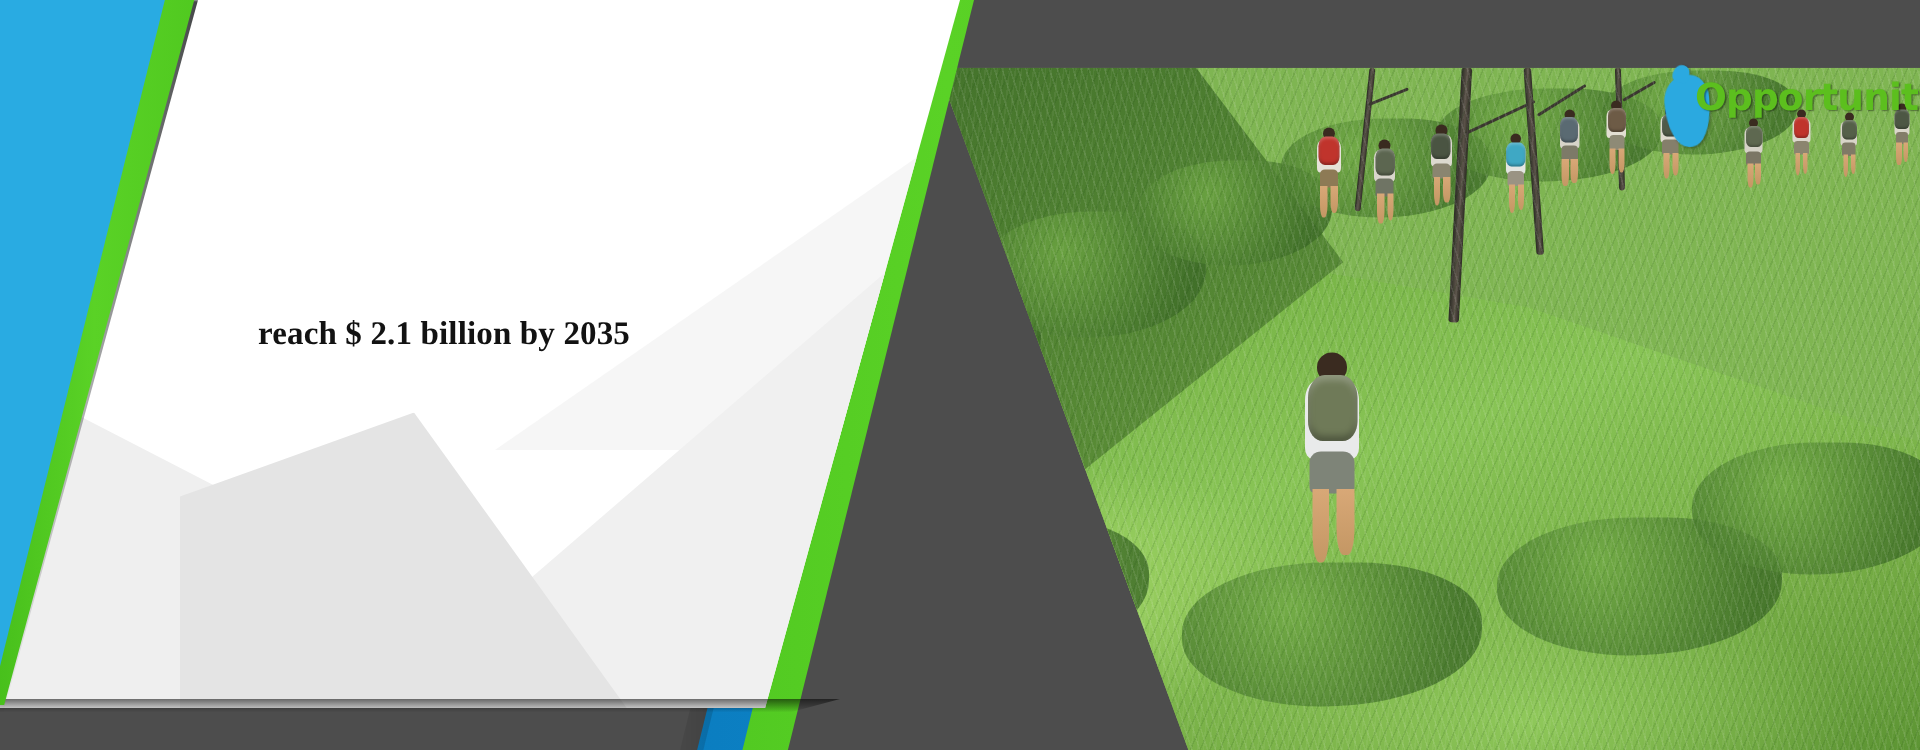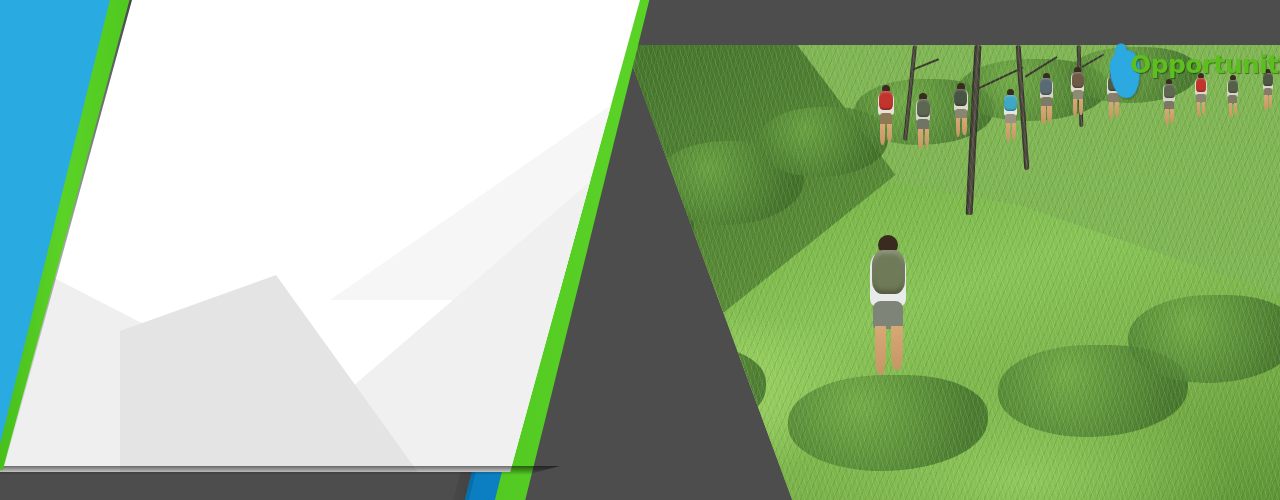--- a/index.html
+++ b/index.html
@@ -447,20 +447,21 @@
     <div class="facet facet-a"></div>
     <div class="facet facet-b"></div>
   </div>
   <div class="panel-bottom-shadow"></div>
 
   <div class="left-shadow"></div>
   <div class="left-blue"></div>
   <div class="left-green"></div>
 
   <div class="headline">
+    <div>reach $ 2.1 billion by 2035</div>
   </div>
 
   <div class="logo">
     <div class="logo-island"></div>
     <div class="logo-word logo-top">Opportunity</div>
   </div>
 
 </div>
 
 </body></html>

